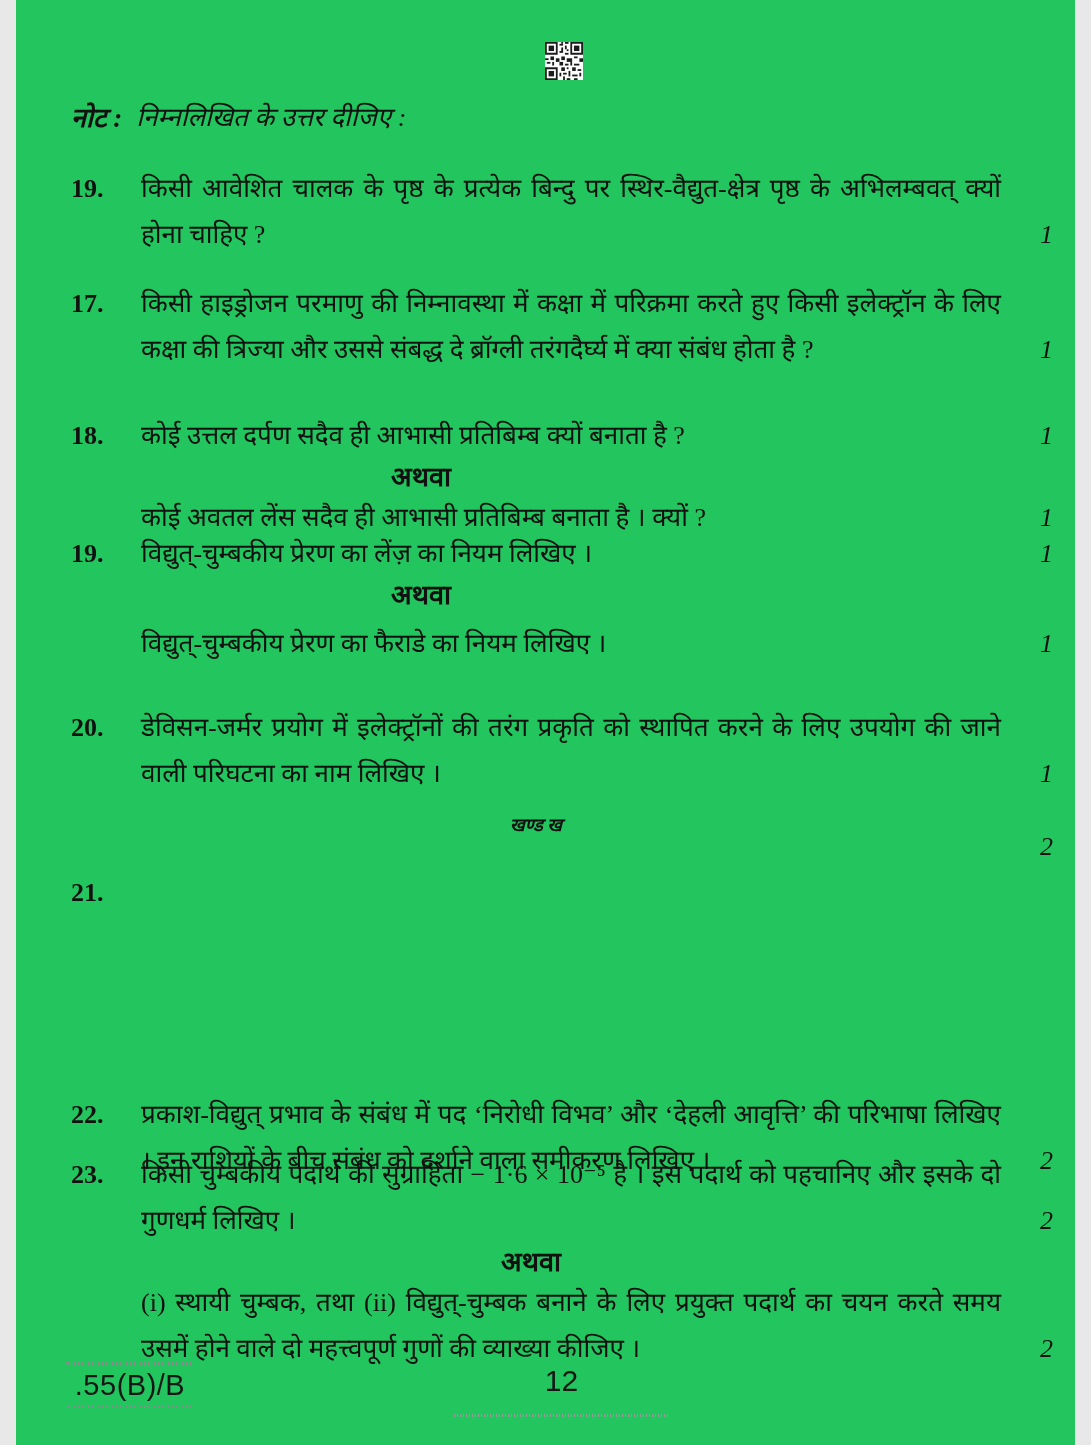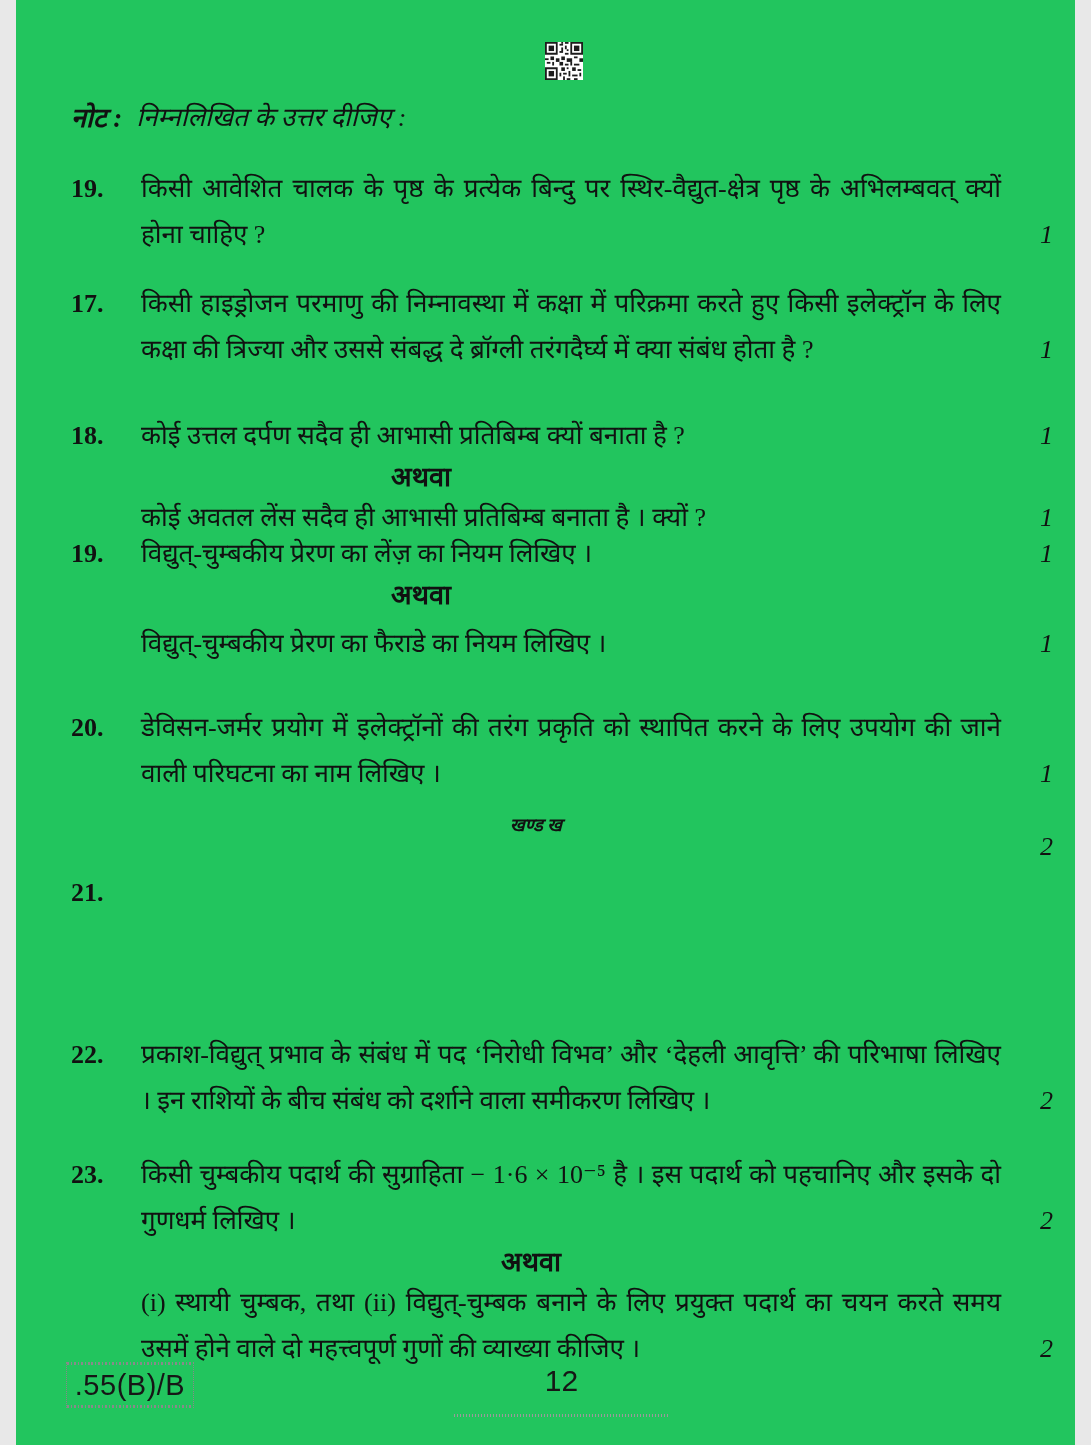--- a/index.html
+++ b/index.html
@@ -146,21 +146,21 @@
     <span class="marks">1</span>
   </div>
 
   <div class="section-header">खण्ड ख</div>
 
   <div class="q" style="top:870px">
     <span class="qnum">21.</span>
     <span class="marks">2</span>
   </div>
 
-  <div class="q" style="top:1032px">
+  <div class="q" style="top:1092px">
     <span class="qnum">22.</span>
     <div class="qtext">प्रकाश-विद्युत् प्रभाव के संबंध में पद ‘निरोधी विभव’ और ‘देहली आवृत्ति’ की परिभाषा लिखिए । इन राशियों के बीच संबंध को दर्शाने वाला समीकरण लिखिए ।</div>
     <span class="marks">2</span>
   </div>
 
   <div class="q" style="top:1152px">
     <div class="qrow">
       <span class="qnum">23.</span>
       <div class="qtext">किसी चुम्बकीय पदार्थ की सुग्राहिता − 1·6 × 10⁻⁵ है । इस पदार्थ को पहचानिए और इसके दो गुणधर्म लिखिए ।</div>
       <span class="marks">2</span>

